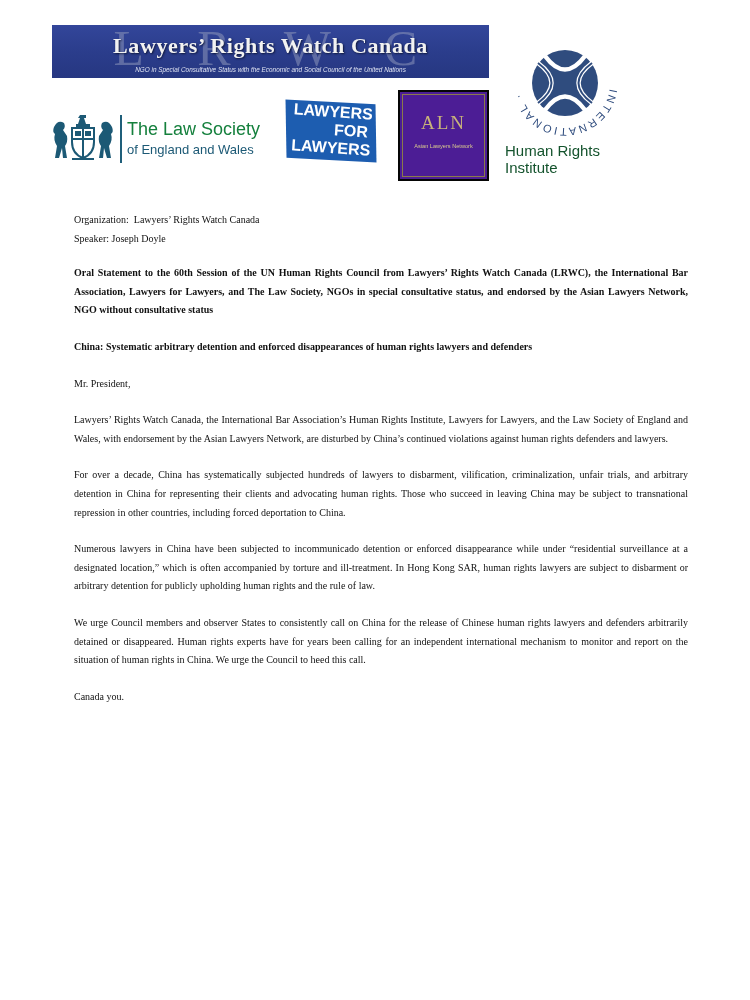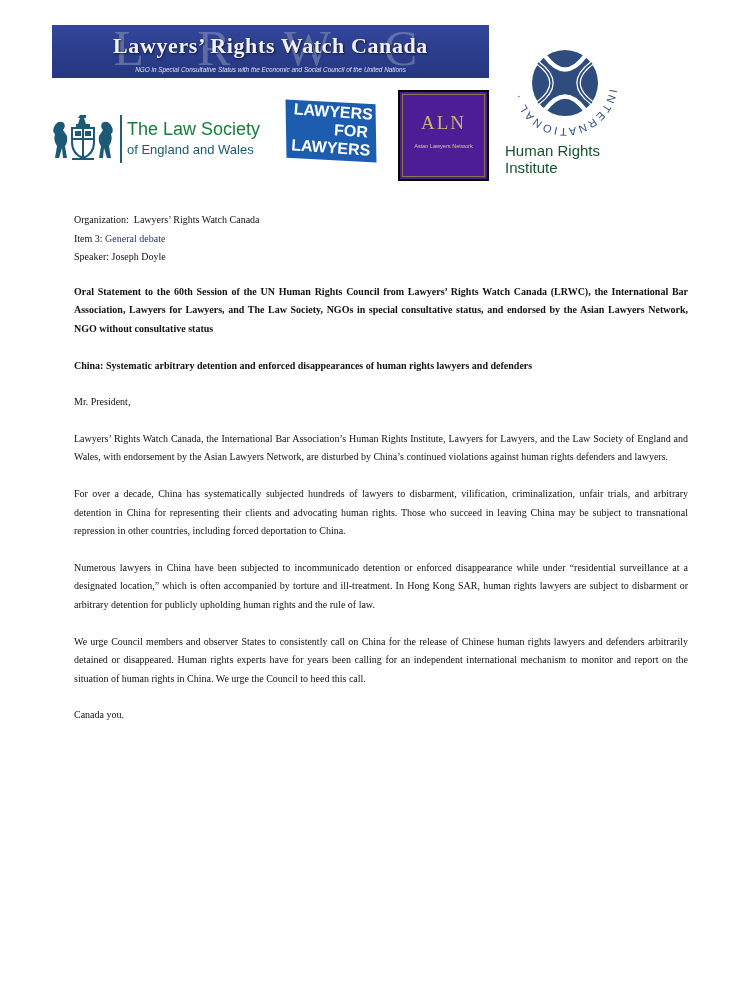--- a/index.html
+++ b/index.html
@@ -266,24 +266,20 @@
 </div>
 
 <div class="doc">
 
   <div class="meta">
     <div class="meta-line">
       <span>Organization:</span>&nbsp;
       <span>Lawyers’ Rights Watch Canada</span>
     </div>
     <div class="meta-line">
-      <span>Item 3:</span>
-      <span class="meta-link">General debate</span>
-    </div>
-    <div class="meta-line">
       <span>Speaker:</span>
       <span>Joseph Doyle</span>
     </div>
   </div>
 
   <div class="gap-s"></div>
   <p class="block bold">Oral Statement to the 60th Session of the UN Human Rights Council from Lawyers’ Rights Watch Canada (LRWC), the International Bar Association, Lawyers for Lawyers, and The Law Society, NGOs in special consultative status, and endorsed by the Asian Lawyers Network, NGO without consultative status</p>
 
   <div class="gap"></div>
   <p class="block bold">China: Systematic arbitrary detention and enforced disappearances of human rights lawyers and defenders</p>

